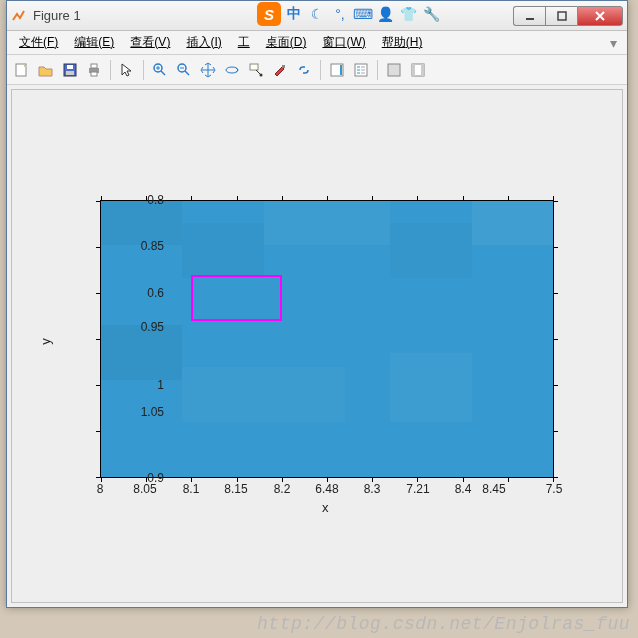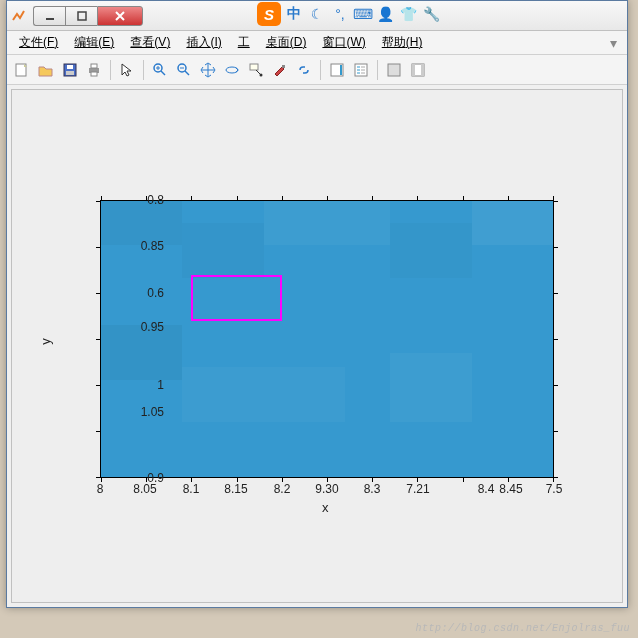--- a/index.html
+++ b/index.html
@@ -38,33 +38,34 @@
 .xtick { position: absolute; top: 392px; width: 30px; text-align: center; font-size: 12px; color: #222; transform: translateX(-50%); }
 .xtickmark { position: absolute; bottom: -5px; width: 1px; height: 5px; background: #000; }
 .xtickmark.t { bottom: auto; top: -5px; }
 .ylabel { position: absolute; left: 30px; top: 244px; transform: rotate(-90deg); font-size: 13px; color: #222; }
 .xlabel { position: absolute; left: 310px; top: 410px; font-size: 13px; color: #222; }
 
 .floatbar { position: absolute; left: 246px; top: 0px; height: 26px; display: flex; align-items: center; gap: 3px; padding: 1px 4px; background: rgba(255,255,255,0.0); z-index: 20; }
 .fbadge { width: 24px; height: 24px; background: #ff7a00; border-radius: 5px; display: flex; align-items: center; justify-content: center; color: #fff; font-weight: bold; font-size: 15px; font-style: italic; }
 .ficon { width: 20px; height: 20px; display: flex; align-items: center; justify-content: center; font-size: 14px; }
 
-.watermark { position: absolute; right: 8px; bottom: 4px; color: #b8b8b8; font-size: 10px; font-family: "Courier New", monospace; font-style: italic; letter-spacing: 0.5px; }
+.watermark { position: absolute; right: 8px; bottom: 4px; color: #b8b8b8; font-size: 18px; font-family: "Courier New", monospace; font-style: italic; letter-spacing: 0.5px; }
 </style>
 </head>
 <body>
 
 <div class="window">
 
   <div class="titlebar">
     <span class="icon">
       <svg viewBox="0 0 16 16">
           <path d="M2 12 L6 6 L9 10 L13 3" stroke="#e87b2a" stroke-width="2" fill="none"></path>
         </svg>
     </span>
+    <span class="title">Figure 1</span>
     <div class="winbtns">
       <div class="winbtn min">
         <svg width="10" height="10">
             <rect x="1" y="7" width="8" height="2" fill="#444"></rect>
           </svg>
       </div>
       <div class="winbtn max">
         <svg width="10" height="10">
             <rect x="1" y="1" width="8" height="8" fill="none" stroke="#444" stroke-width="1.5"></rect>
           </svg>
@@ -264,25 +265,25 @@
     <div class="ytick" style="top:230px">0.95</div>
     <div class="ytick" style="top:288px">1</div>
     <div class="ytick" style="top:315px">1.05</div>
     <div class="ytick" style="top:381px">0.9</div>
 
     <div class="xtick" style="left:88px">8</div>
     <div class="xtick" style="left:133px">8.05</div>
     <div class="xtick" style="left:179px">8.1</div>
     <div class="xtick" style="left:224px">8.15</div>
     <div class="xtick" style="left:270px">8.2</div>
-    <div class="xtick" style="left:315px">9.30</div>
+    <div class="xtick" style="left:315px">6.48</div>
     <div class="xtick" style="left:360px">8.3</div>
     <div class="xtick" style="left:406px">7.21</div>
-    <div class="xtick" style="left:474px">8.4</div>
-    <div class="xtick" style="left:499px">8.45</div>
+    <div class="xtick" style="left:451px">8.4</div>
+    <div class="xtick" style="left:482px">8.45</div>
     <div class="xtick" style="left:542px">7.5</div>
 
     <div class="ylabel">y</div>
     <div class="xlabel">x</div>
   </div>
 </div>
 
 <div class="watermark">http://blog.csdn.net/Enjolras_fuu</div>
 
 </body></html>

